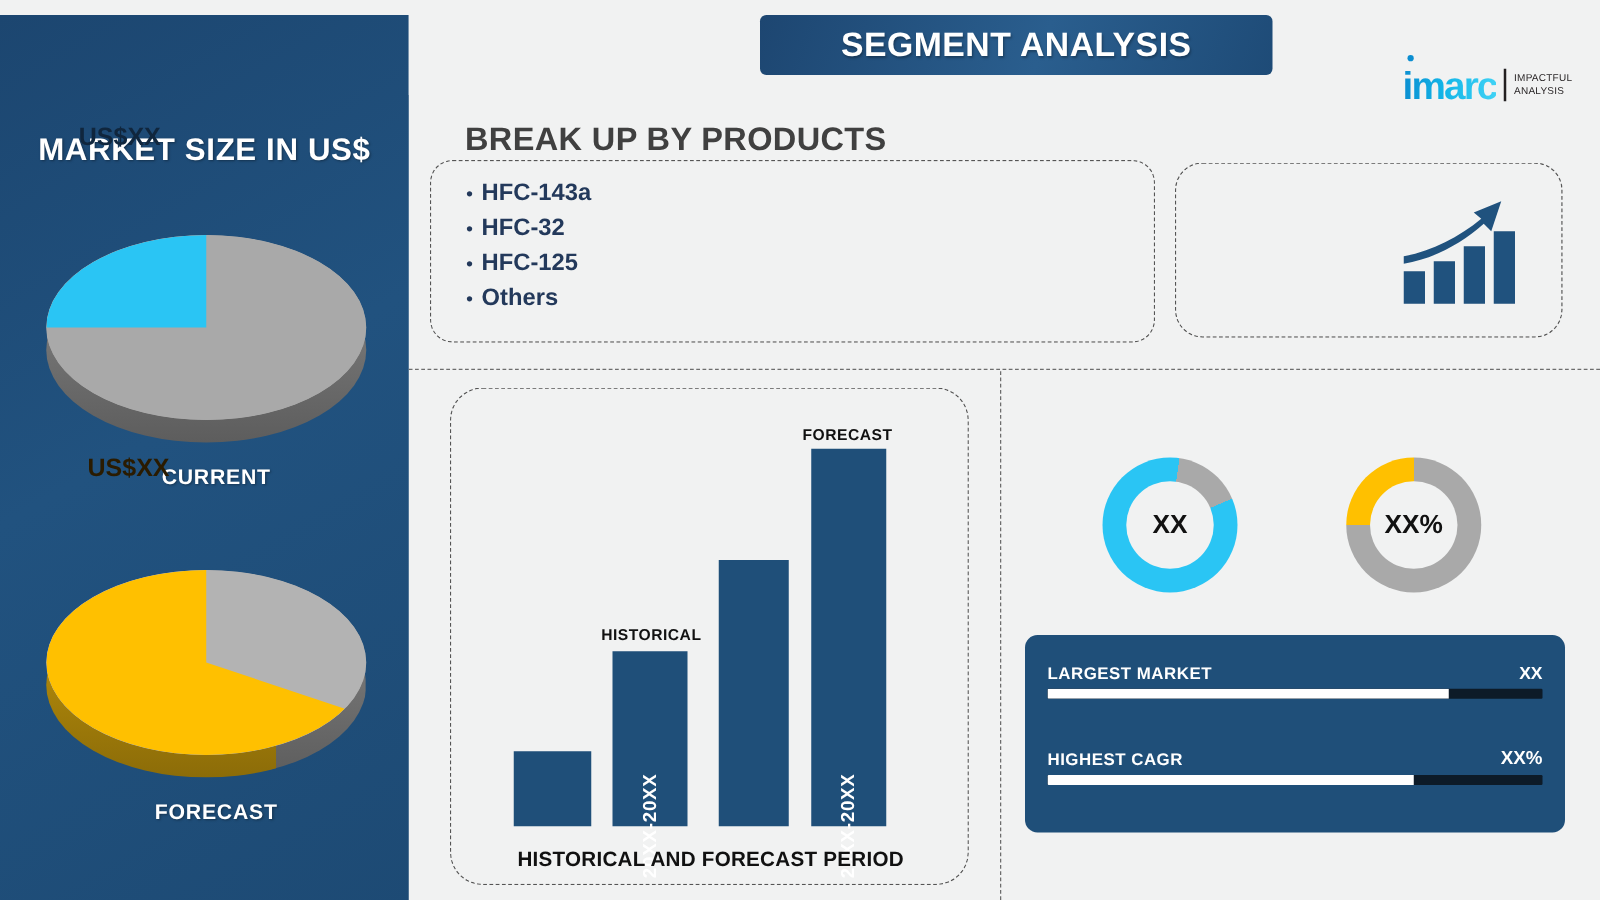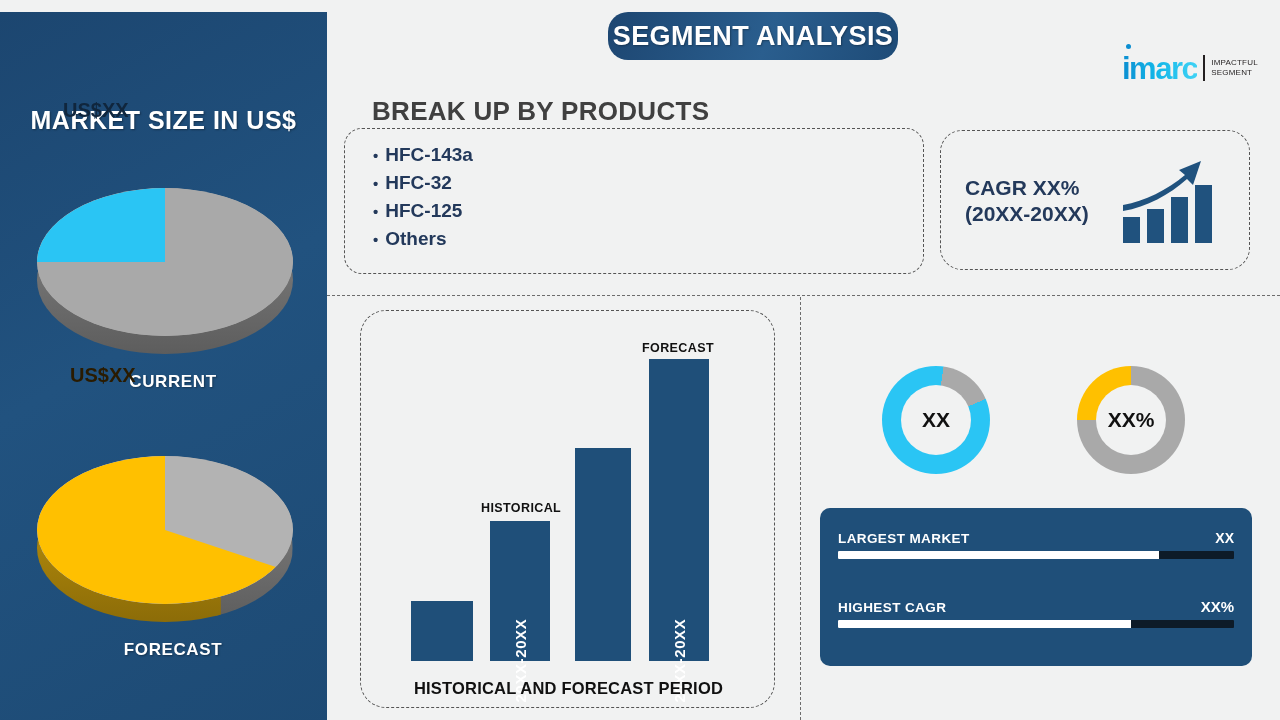--- a/index.html
+++ b/index.html
@@ -62,23 +62,23 @@
   }
   .pie-caption.cur{ top:360px; }
   .pie-caption.fc{ top:628px; }
 
   
   .header-band{
     position:absolute; left:327px; top:0; right:0; height:76px;
     background:#f1f2f2;
   }
   .title-chip{
-    position:absolute; left:608px; top:12px; width:290px; height:48px;
+    position:absolute; left:608px; top:12px; width:410px; height:48px;
     background:linear-gradient(110deg,#1d4671 0%,#2a5e8e 55%,#1e4b77 100%);
-    border-radius:20px;
+    border-radius:5px;
     display:flex; align-items:center; justify-content:center;
   }
   .title-chip span{
     color:#ffffff; font-size:27px; font-weight:bold; letter-spacing:.4px;
     text-shadow:1px 1px 2px rgba(0,0,0,.3);
   }
   .logo{
     position:absolute; left:1122px; top:16px; height:38px;
     display:flex; align-items:center; gap:6px;margin-top:33px;
   }
@@ -240,21 +240,21 @@
   </div>
 
   <div class="logo">
     <div class="logo-mark">
       <span class="logo-dot"></span>
       <span>imarc</span>
     </div>
     <div class="logo-div"></div>
     <div class="logo-tag">
       <div>IMPACTFUL</div>
-      <div>SEGMENT</div>
+      <div>ANALYSIS</div>
     </div>
   </div>
 
   <div class="hr-dash"></div>
   <div class="vr-dash"></div>
 
   <div class="sec-head products">BREAK UP BY PRODUCTS</div>
   <div class="dash-card card-products">
     <div class="bullets">
       <div class="bullet">
@@ -270,24 +270,20 @@
         <span>HFC-125</span>
       </div>
       <div class="bullet">
         <span class="dot">•</span>
         <span>Others</span>
       </div>
     </div>
   </div>
 
   <div class="dash-card card-growth">
-    <div class="cagr-text">
-      <div>CAGR XX%</div>
-      <div>(20XX-20XX)</div>
-    </div>
     <div class="growth-icon">
       <svg width="104" height="86" viewBox="0 0 104 86">
         <rect x="2" y="58" width="17" height="26" fill="#20527e"></rect>
         <rect x="26" y="50" width="17" height="34" fill="#20527e"></rect>
         <rect x="50" y="38" width="17" height="46" fill="#20527e"></rect>
         <rect x="74" y="26" width="17" height="58" fill="#20527e"></rect>
         <path d="M2,52 C26,48 48,36 66,20 L72,26 L80,2 L58,11 L64,16 C46,31 24,42 2,46 Z" fill="#20527e"></path>
       </svg>
     </div>
   </div>

